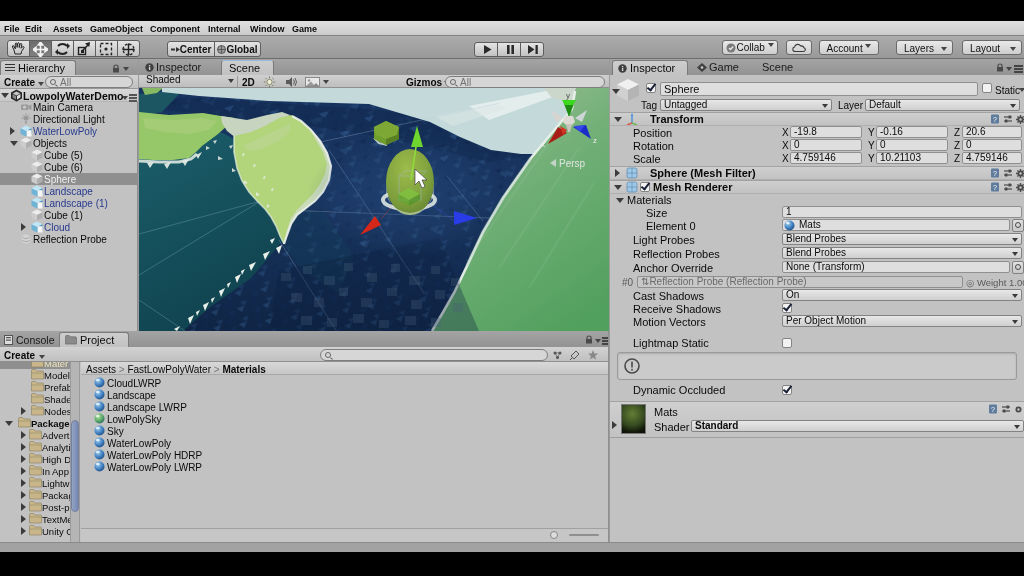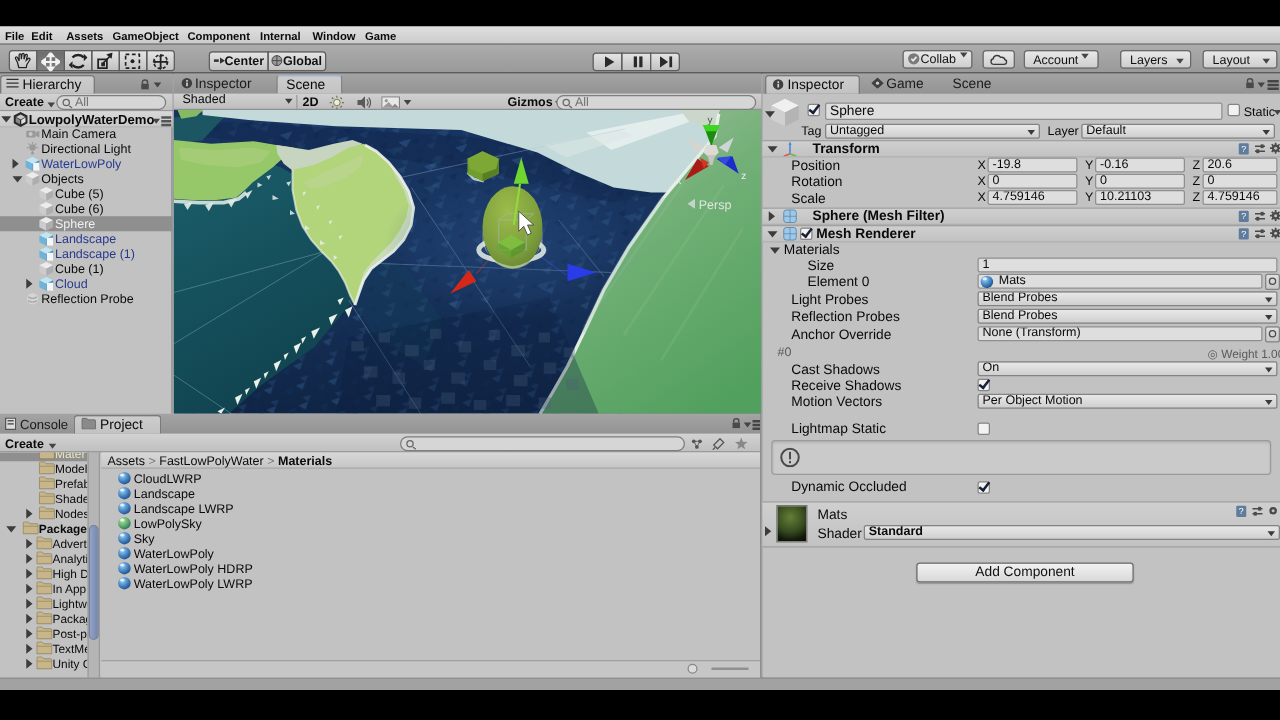--- a/index.html
+++ b/index.html
@@ -958,20 +958,21 @@
       <div class="lbl" style="left:23px;top:175px">Light Probes</div>
       <div class="dd" style="left:172px;top:174px;width:240px">Blend Probes</div>
       <div class="lbl" style="left:23px;top:189px">Reflection Probes</div>
       <div class="dd" style="left:172px;top:188px;width:240px">Blend Probes</div>
       <div class="lbl" style="left:23px;top:203px">Anchor Override</div>
       <div class="fld" style="left:172px;top:202px;width:228px">None (Transform)</div>
       <div class="a" style="left:402px;top:202px;width:12px;height:13px;background:linear-gradient(#e0e0e0,#c8c8c8);border:1px solid #838383;border-radius:2px">
         <div style="position:absolute;left:2px;top:2px;width:6px;height:6px;border:1.5px solid #4a4a4a;border-radius:50%"></div>
       </div>
       <div class="lbl sm" style="left:12px;top:218px;color:#5a5a5a">#0</div>
+      <div class="fld" style="left:27px;top:217px;width:326px;background:#c8c8c8;color:#6a6a6a">⇅Reflection Probe (Reflection Probe)</div>
       <div class="lbl" style="left:356px;top:218px;color:#5a5a5a;font-size:9.5px">◎ Weight 1.00</div>
       <div class="lbl" style="left:23px;top:231px">Cast Shadows</div>
       <div class="dd" style="left:172px;top:230px;width:240px">On</div>
       <div class="lbl" style="left:23px;top:244px">Receive Shadows</div>
       <div class="cb on" style="left:172px;top:244px"></div>
       <div class="lbl" style="left:23px;top:257px">Motion Vectors</div>
       <div class="dd" style="left:172px;top:256px;width:240px">Per Object Motion</div>
       <div class="lbl" style="left:23px;top:278px">Lightmap Static</div>
       <div class="cb" style="left:172px;top:279px"></div>
       <div class="a" style="left:7px;top:293px;width:400px;height:28px;background:#cacaca;border:1px solid #9a9a9a;border-radius:3px;box-shadow:inset 0 1px 2px rgba(0,0,0,.15)">
@@ -998,14 +999,13 @@
             <line x1="1" y1="3" x2="9" y2="3"></line>
             <line x1="1" y1="7" x2="9" y2="7"></line>
           </g>
           <rect x="5.5" y="1.5" width="2.4" height="3" fill="#4a4a4a"></rect>
           <rect x="2" y="5.5" width="2.4" height="3" fill="#4a4a4a"></rect>
         </svg></div>
       <div class="a" style="left:404px;top:345px"><svg width="9" height="9" viewBox="0 0 9 9">
           <circle cx="4.5" cy="4.5" r="3" fill="#4a4a4a"></circle>
           <circle cx="4.5" cy="4.5" r="1.2" fill="#c2c2c2"></circle>
         </svg></div>
-      <div class="a" style="left:123px;top:391px;width:174px;height:16px;background:linear-gradient(#f2f2f2,#d8d8d8);border:1px solid #6e6e6e;border-radius:3px;text-align:center;font-size:11px;padding-top:1px;box-shadow:0 1px 1px rgba(0,0,0,.25)">Add Component</div>
     </div>
   </div>
 </body></html>

